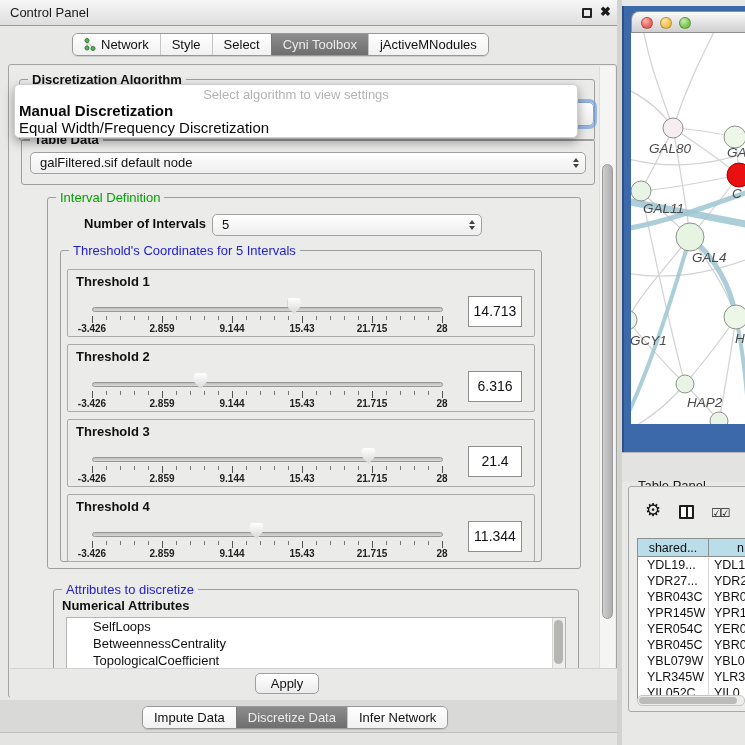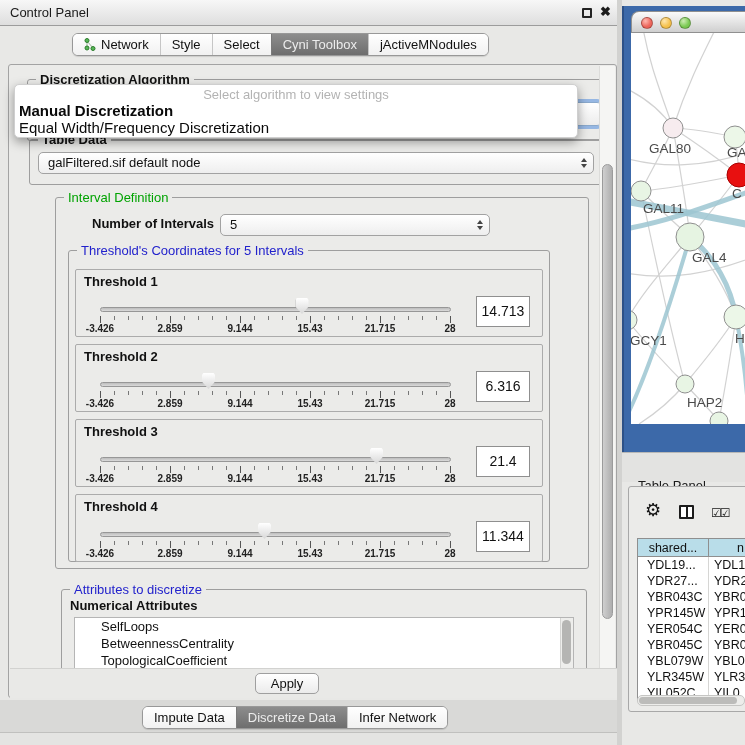--- a/index.html
+++ b/index.html
@@ -21,21 +21,21 @@
   .seg-item{display:flex;align-items:center;gap:5px;padding:0 11px;border-left:1px solid #c6c6c6;
             font-size:13px;background:linear-gradient(#ffffff,#f1f1f1);color:#111;white-space:nowrap;}
   .seg-item:first-child{border-left:none;}
   .seg-item.sel{background:linear-gradient(#8d8d8d,#6e6e6e);color:#ececec;border-left-color:#7a7a7a;}
   #topTabs{left:72px;top:33px;}
   #bottomTabs{left:142px;top:706px;}
 
   
   .content-box{left:8px;top:64px;width:609px;height:634px;border:1px solid #a3a3a3;border-radius:3px;
                background:#ebebe9;}
-  .viewport{position:absolute;left:1px;top:1px;width:590px;height:602px;overflow:hidden;margin-left:8px;}
+  .viewport{position:absolute;left:1px;top:1px;width:590px;height:602px;overflow:hidden;}
   .vscroll{position:absolute;right:1px;top:1px;width:16px;height:602px;background:#f5f5f3;border-left:1px solid #dcdcda;}
   .vthumb{position:absolute;left:2px;top:98px;width:11px;height:455px;border:1px solid #9b9b9b;
           background:linear-gradient(90deg,#cfcfcf,#aeaeae);border-radius:6px;}
 
   .grp{position:absolute;border:1px solid #9e9e9e;border-radius:3px;}
   .grp-label{position:absolute;top:-8px;left:8px;background:#ebebe9;padding:0 4px;line-height:15px;white-space:nowrap;}
   .lbl-dark{font-weight:bold;color:#111;}
   .lbl-green{color:#00a300;}
   .lbl-blue{color:#2222cc;}
 
@@ -86,21 +86,21 @@
 
   .bstrip1{left:0;top:700px;width:618px;height:33px;background:#d9d9d7;border-bottom:1px solid #c0c0be;}
   .bstrip2{left:0;top:733px;width:618px;height:12px;background:#e4e4e2;}
 
   
   .divider{left:617px;top:0;width:5px;height:745px;background:#d2d2d0;}
   .desktop{left:622px;top:6px;width:123px;height:446px;background:#3c69a9;border-left:2px solid #2d5187;}
   .frame-title{left:631px;top:11px;width:114px;height:22px;background:linear-gradient(#fafafa,#cfcfcf);
                border:1px solid #909090;border-right:none;border-top-left-radius:8px;}
   .light{position:absolute;top:5px;width:12px;height:12px;border-radius:50%;border:1px solid rgba(0,0,0,.28);}
-  .canvas{left:631px;top:33px;width:114px;height:391px;background:#fff;overflow:hidden;}
+  .canvas{left:631px;top:33px;width:114px;height:391px;background:#fff;overflow:hidden;font-style:italic;}
 
   .tp-strip{left:622px;top:452px;width:123px;height:30px;background:#e3e3e1;border-top:1px solid #b8b8b6;}
   .tp-title{position:absolute;left:16px;top:25px;color:#1a1a1a;}
   .tp-body{left:628px;top:486px;width:124px;height:226px;border:1px solid #a8a8a8;border-radius:3px;background:#ebebe9;}
   .gear{position:absolute;left:16px;top:14px;font-size:18px;line-height:18px;color:#141414;}
   .colico{position:absolute;left:50px;top:18px;width:15px;height:14px;border:2px solid #1c1c1c;background:#fff;border-radius:1px;}
   .colico::after{content:"";position:absolute;left:4.5px;top:0;width:2px;height:10px;background:#1c1c1c;}
   .checks{position:absolute;left:82px;top:19px;font-size:12px;letter-spacing:-2px;color:#141414;}
   .tp-table{position:absolute;left:8px;top:51px;width:150px;border-left:1px solid #8f8f8f;}
   .thead{display:flex;height:19px;border-top:1px solid #8f8f8f;border-bottom:1px solid #8f8f8f;}

